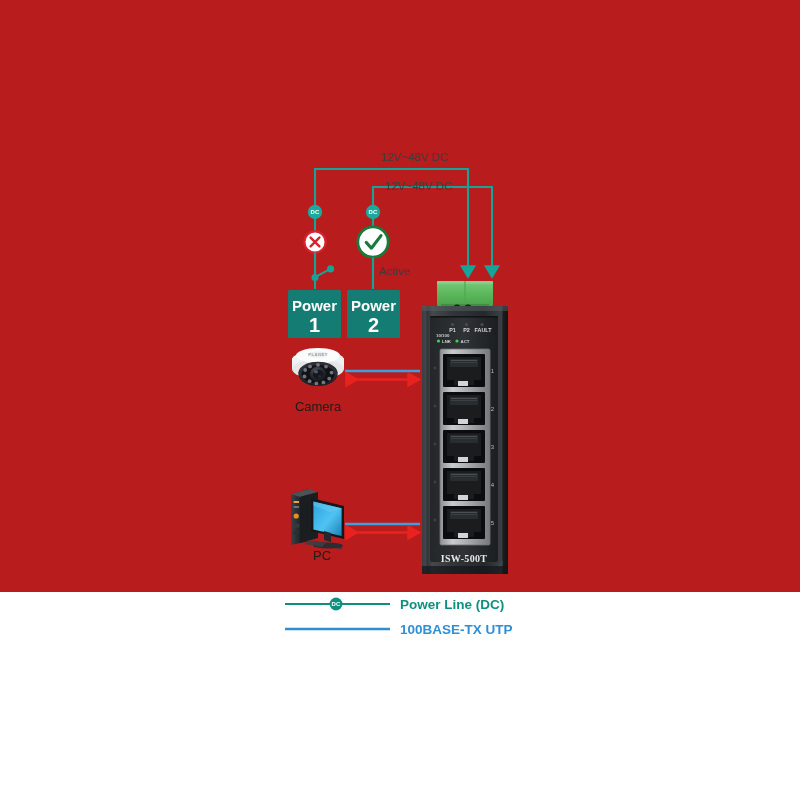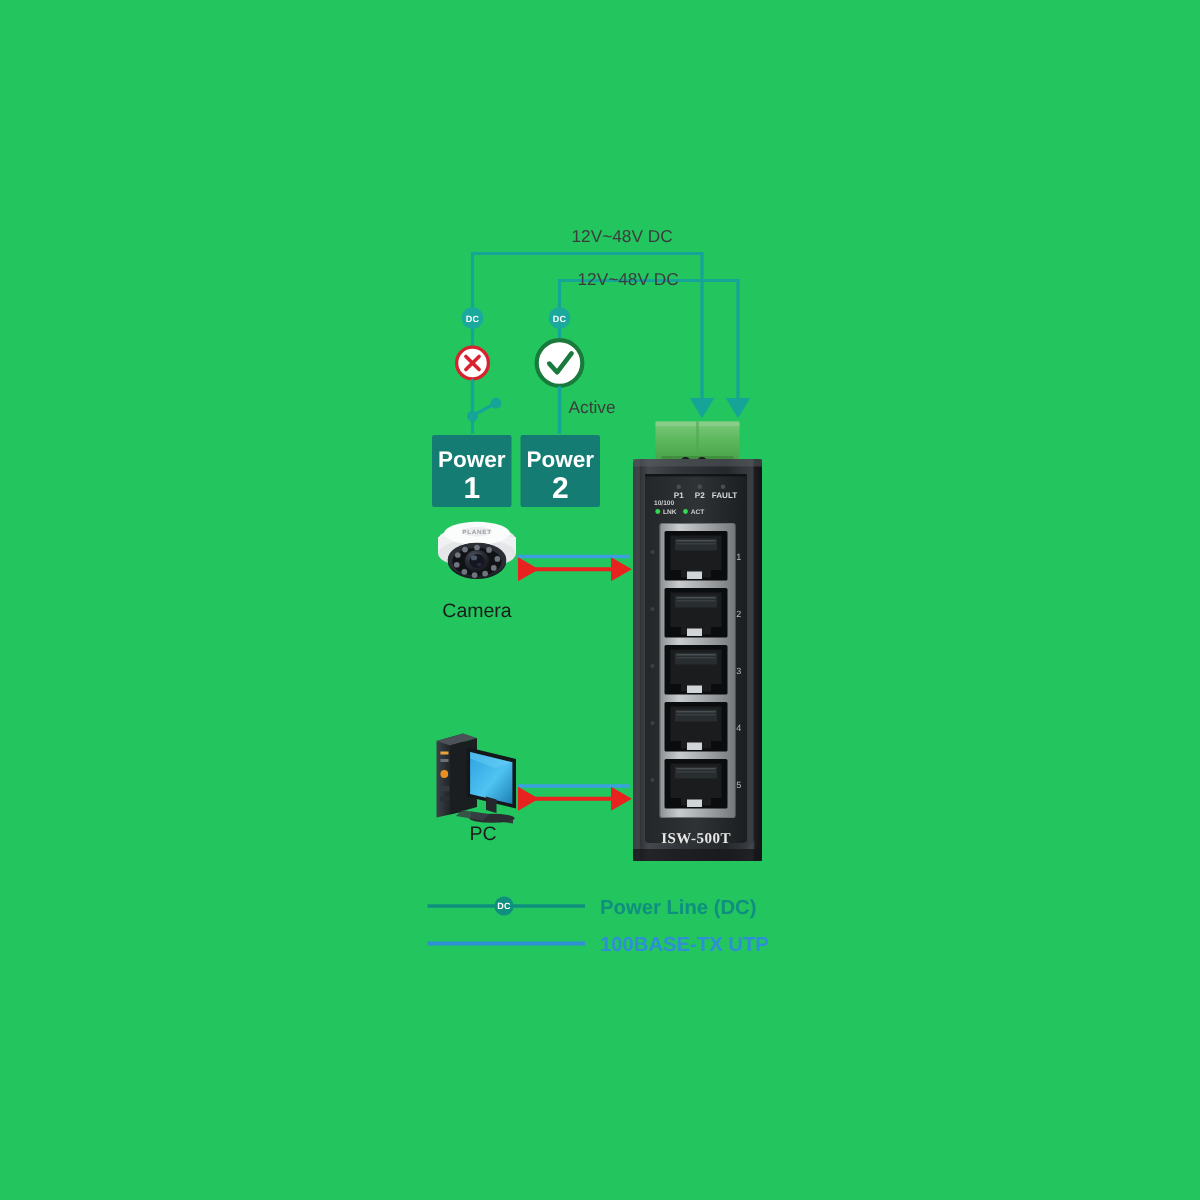--- a/index.html
+++ b/index.html
@@ -9,22 +9,22 @@
   }
   body {
     width: 800px;
     height: 800px;
     font-family: "Liberation Sans", sans-serif;
     overflow: hidden;
   }
   #stage {
     position: relative;
     width: 800px;
-    height: 800px;
-    background: #22c55e;
+    height: 592px;
+    background: #b91c1c;
   }
   #svg-layer {
     position: absolute;
     left: 0;
     top: 0;
     width: 800px;
     height: 800px;
   }
   .dc-badge-label {
     font-family: "Liberation Sans", sans-serif;

